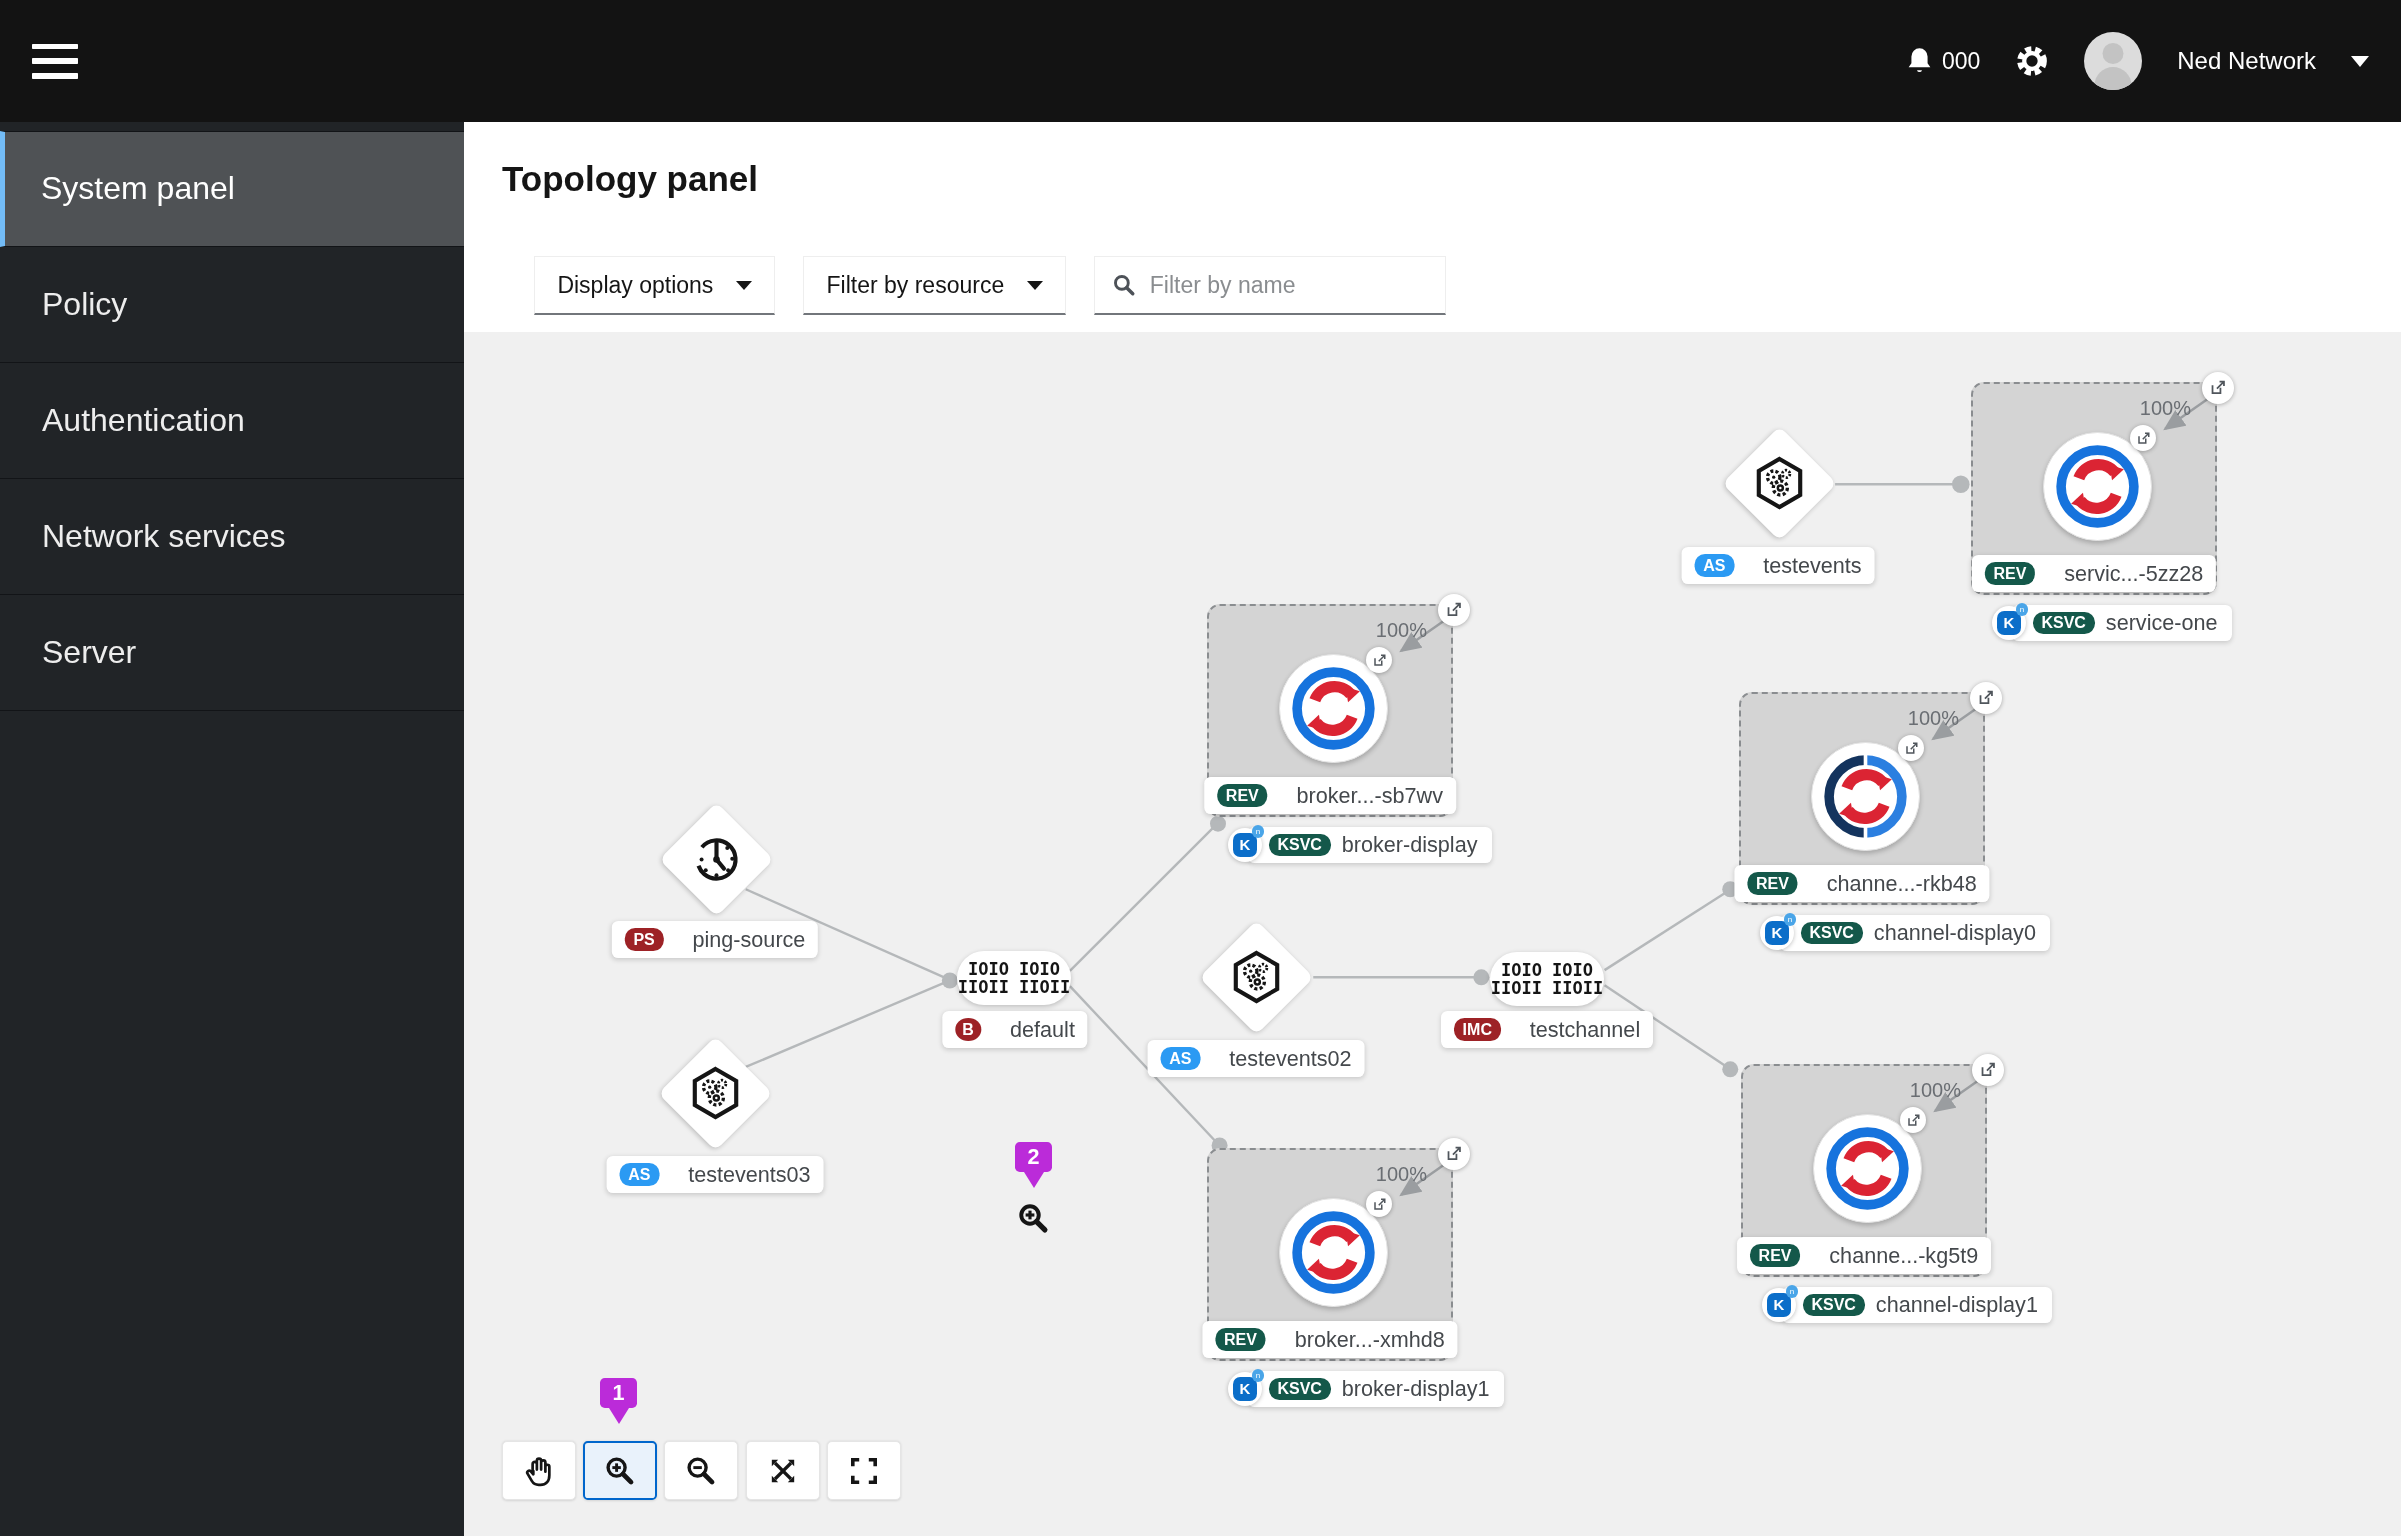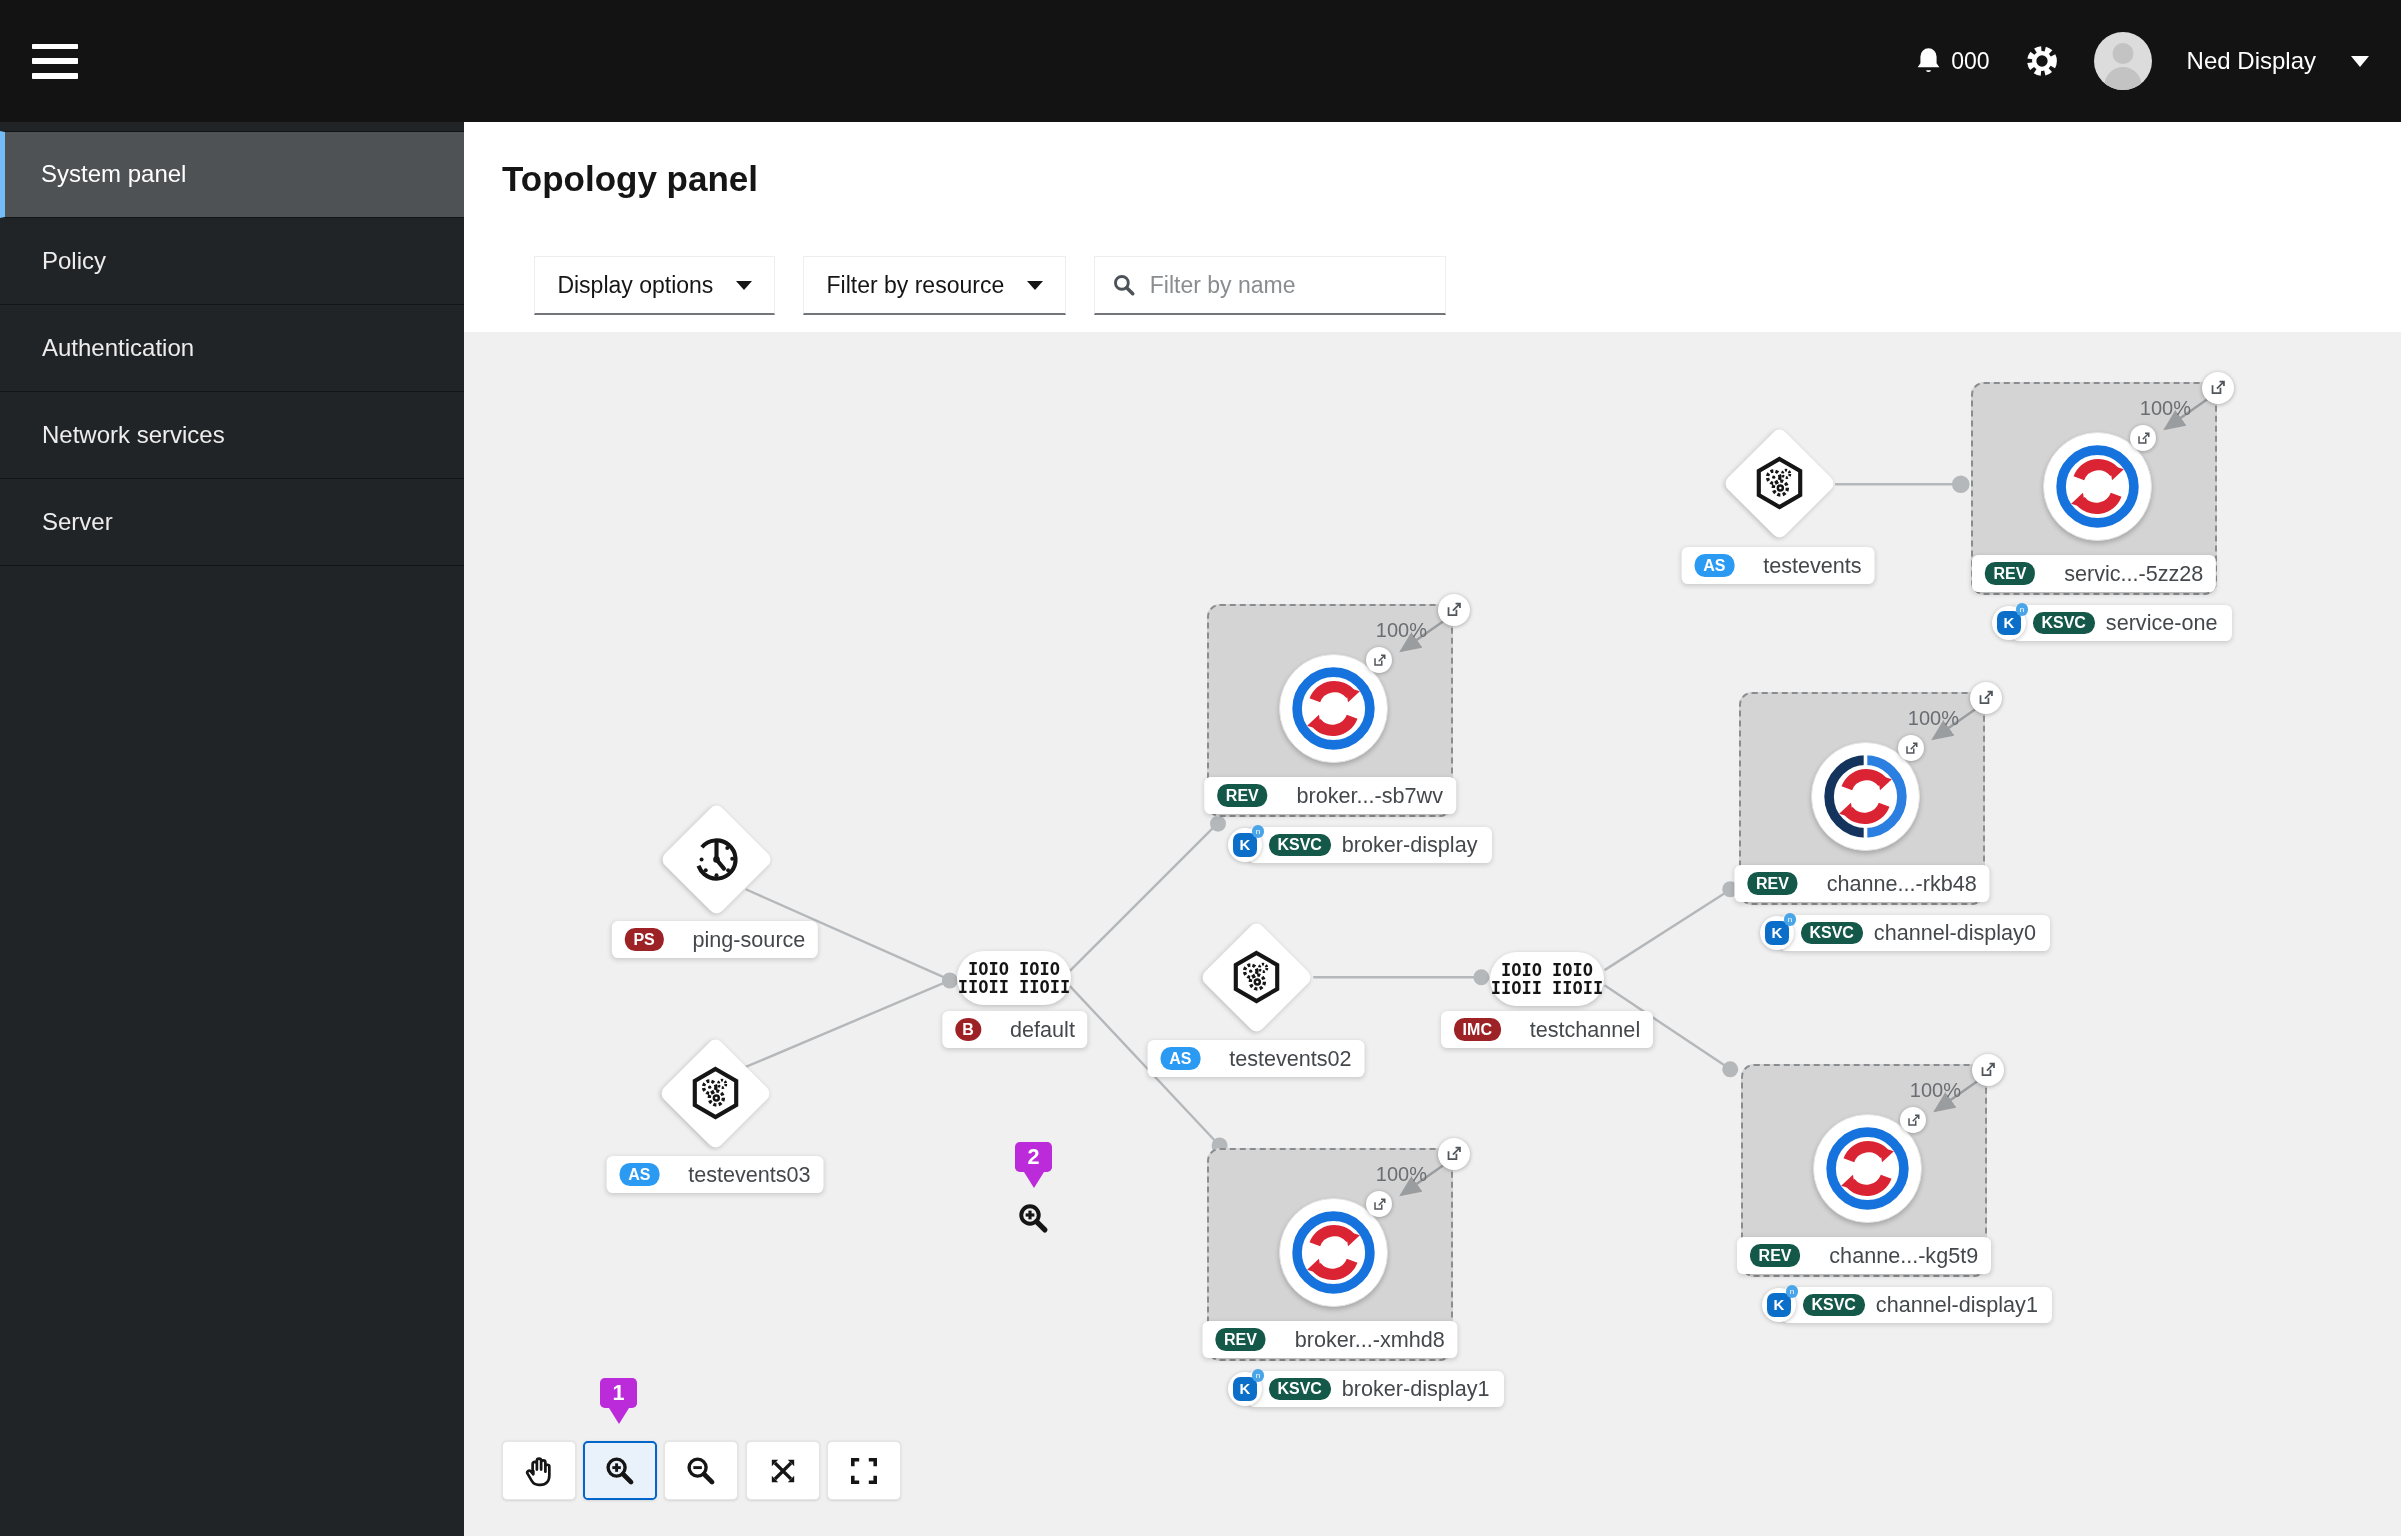--- a/index.html
+++ b/index.html
@@ -18,21 +18,21 @@
   .avatar .head{position:absolute;left:50%;top:11.2px;transform:translateX(-50%);width:21px;height:21px;
     border-radius:50%;background:#c3c3c3;}
   .avatar .body{position:absolute;left:50%;top:35px;transform:translateX(-50%);width:37px;height:24px;
     border-radius:18.4px 18.4px 0 0;background:#c3c3c3;}
   .username{color:#fff;font-size:24px;}
   .caret{width:0;height:0;border-left:9.6px solid transparent;border-right:9.6px solid transparent;
     border-top:11.2px solid #fff;}
 
   
   .sidebar{position:absolute;left:0;top:122px;width:464px;height:1414px;background:#212427;}
-  .nav-item{height:87px;display:flex;align-items:center;padding-left:42px;font-size:24px;
+  .nav-item{height:116px;display:flex;align-items:center;padding-left:42px;font-size:32px;
     color:#ededed;border-bottom:0.8px solid #121417;cursor:pointer;}
   .nav-item:first-child{margin-top:8.8px;border-top:0.8px solid #121417;}
   .nav-item.selected{background:#4f5255;color:#fff;border-left:5.6px solid #73bcf7;padding-left:36px;}
 
   
   .main-top{position:absolute;left:464px;top:122px;width:1937px;height:210px;background:#fff;}
   .page-title{position:absolute;left:38px;top:37px;font-size:35px;font-weight:600;color:#151515;}
   .filterbar{position:absolute;left:41px;top:134px;display:flex;gap:28px;padding-left:29px;}
   .dropdown{height:59px;background:#fff;border:0.8px solid #eeeeee;border-bottom:2.4px solid #72767b;
     display:flex;align-items:center;padding:0 22.4px;gap:22.4px;font-size:23px;color:#151515;cursor:pointer;}
@@ -127,21 +127,21 @@
     </div>
     <svg width="34" height="34" viewBox="0 0 24 24">
       <circle cx="12" cy="12" r="8" fill="none" stroke="#fff" stroke-width="5" stroke-dasharray="4 2.6"></circle>
       <circle cx="12" cy="12" r="5.5" fill="#131313"></circle>
       <circle cx="12" cy="12" r="5.5" fill="none" stroke="#fff" stroke-width="3"></circle>
     </svg>
     <div class="avatar">
       <div class="head"></div>
         <div class="body"></div>
     </div>
-    <div class="username">Ned Display</div>
+    <div class="username">Ned Network</div>
     <div class="caret"></div>
   </div>
 </div>
 
 <div class="sidebar">
   <div class="nav-item selected">System panel</div>
   <div class="nav-item">Policy</div>
   <div class="nav-item">Authentication</div>
   <div class="nav-item">Network services</div>
   <div class="nav-item">Server</div>

